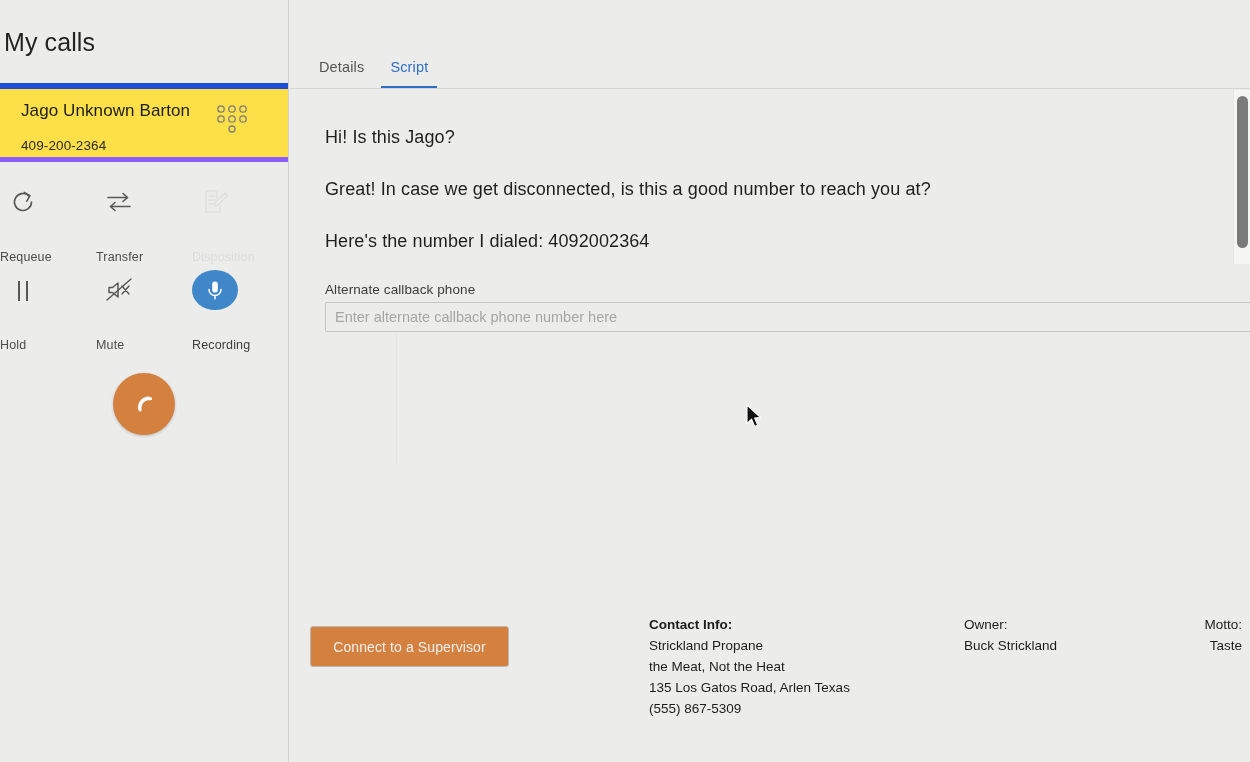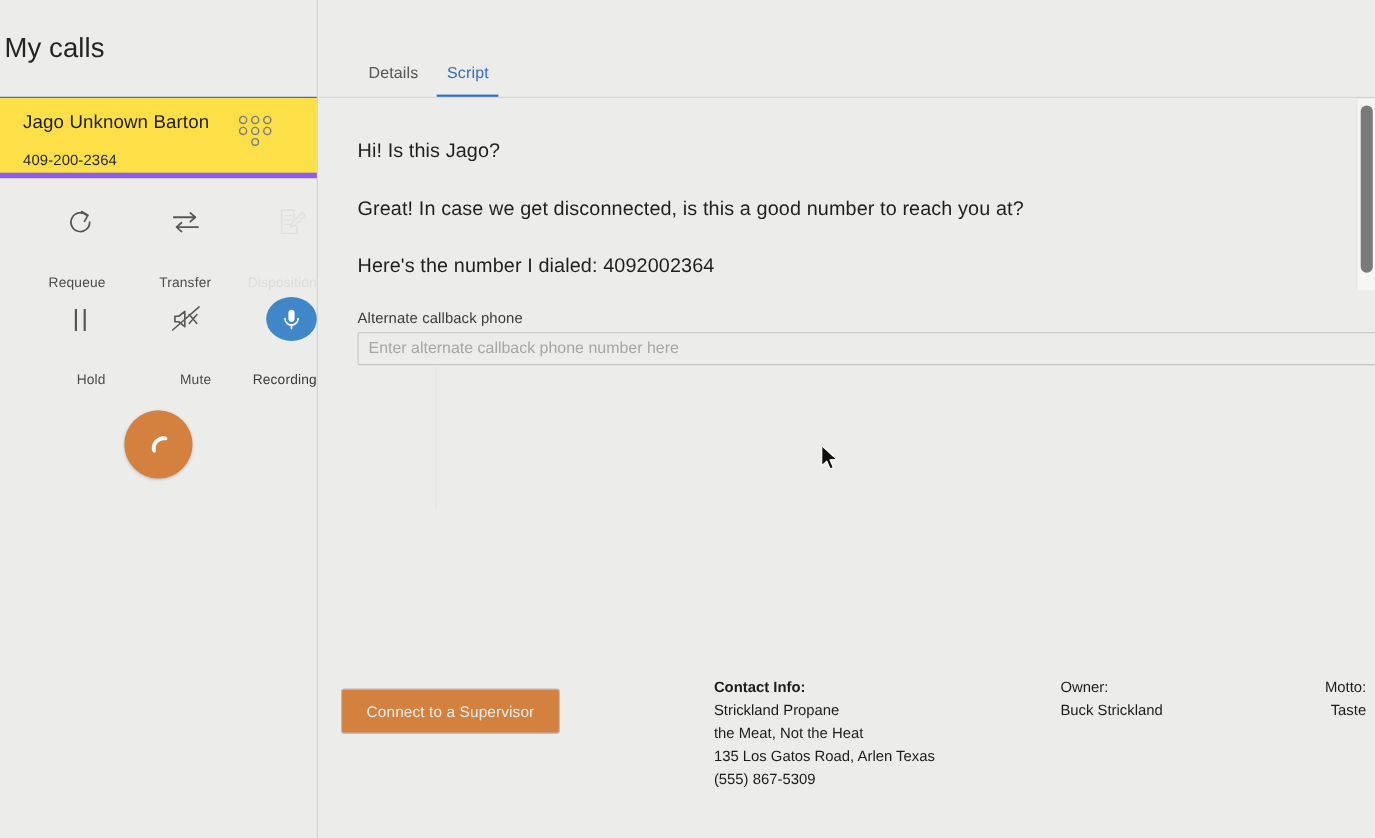--- a/index.html
+++ b/index.html
@@ -25,21 +25,21 @@
     position: absolute;
     left: 0; top: 0;
     width: 289px;
     height: 762px;
     background: #ececeb;
     border-right: 1px solid #d3d3d2;
   }
 
   .sidebar-header {
     height: 89px;
-    border-bottom: 1px solid #1d4ed8;
+    border-bottom: 6px solid #1d4ed8;
     display: flex;
     align-items: center;
     padding-left: 4px;
     background: #ececeb;
   }
   .sidebar-title {
     font-size: 25px;
     color: #232323;
     font-weight: 400;
     letter-spacing: .1px;
@@ -79,21 +79,21 @@
     padding-top: 14px;
   }
   .ctrl-row {
     display: flex;
     height: 88px;
   }
   .ctrl {
     flex: 1 1 0;
     display: flex;
     flex-direction: column;
-    align-items: flex-end;
+    align-items: flex-start;
     justify-content: flex-start;
     padding-top: 6px;
     gap: 24px;
   }
   .ctrl-ico {
     width: 46px;
     height: 46px;
     display: flex;
     align-items: center;
     justify-content: center;
@@ -137,21 +137,21 @@
     height: 762px;
     background: #ececeb;
   }
 
   .tabbar {
     position: relative;
     height: 89px;
     border-bottom: 1px solid #d5d5d4;
     display: flex;
     align-items: flex-end;
-    padding-left: 32px;
+    padding-left: 16px;
   }
   .tab {
     font-size: 14.5px;
     padding: 0 13px 13px 13px;
     color: #545454;
     cursor: pointer;
     position: relative;
     letter-spacing: .15px;
   }
   .tab.active { color: #2f6fc4; }

